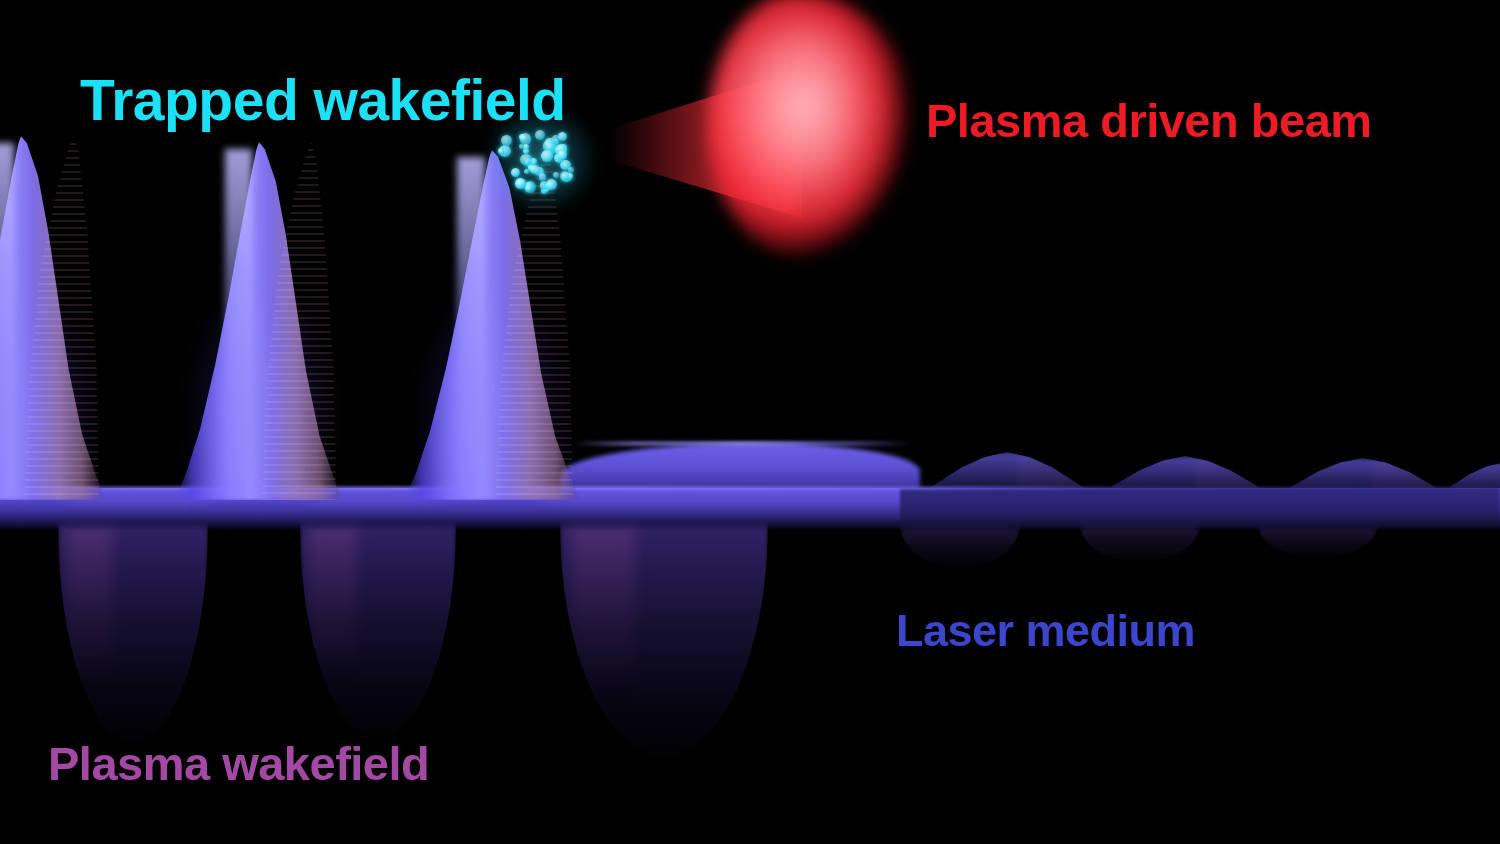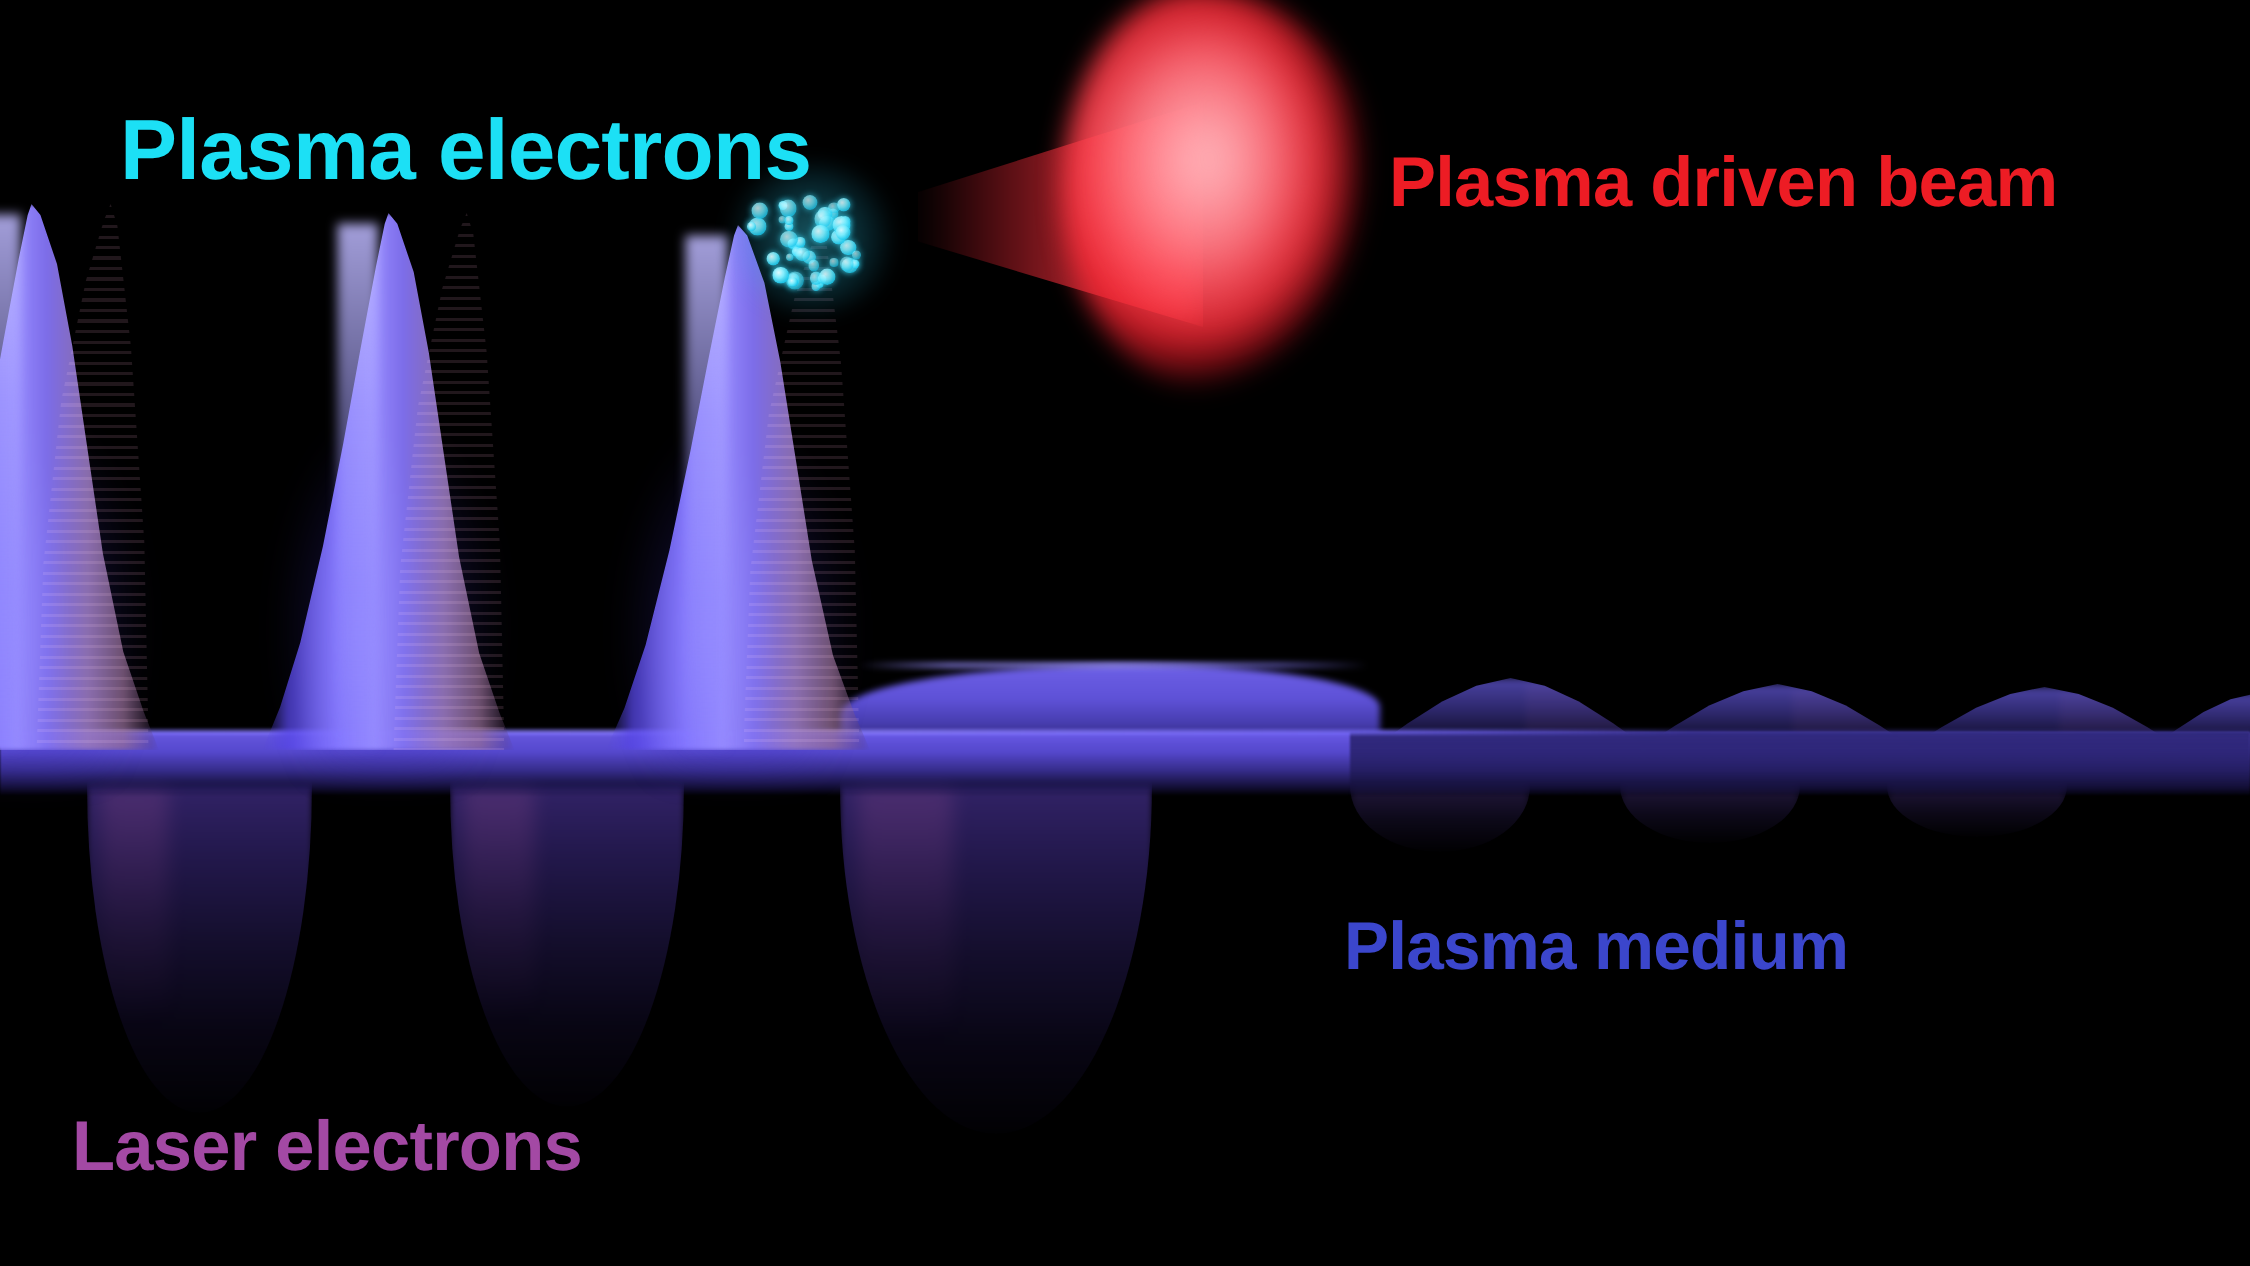--- a/index.html
+++ b/index.html
@@ -413,21 +413,21 @@
       <i style="left: 61.3338px; top: 54.1541px; width: 5.37137px; height: 5.37137px; opacity: 0.68;"></i>
       <i style="left: 49.2533px; top: 32.2906px; width: 11.3241px; height: 11.3241px; opacity: 0.91;"></i>
       <i style="left: 61.7458px; top: 35.196px; width: 10.0368px; height: 10.0368px; opacity: 0.91;"></i>
       <i style="left: 76.4675px; top: 49.3019px; width: 5.56594px; height: 5.56594px; opacity: 0.64;"></i>
       <i style="left: 62.7807px; top: 25.7493px; width: 11.9155px; height: 11.9155px; opacity: 0.93;"></i>
       <i style="left: 65.0396px; top: 32.073px; width: 10.363px; height: 10.363px; opacity: 0.9;"></i>
       <i style="left: 54.0372px; top: 60.557px; width: 11.2172px; height: 11.2172px; opacity: 0.88;"></i>
       <i style="left: 22.9929px; top: 60.165px; width: 10.5555px; height: 10.5555px; opacity: 0.94;"></i>
     </div>
 
-  <div class="label" id="label-trapped-electrons">Plasma electrons</div>
+  <div class="label" id="label-trapped-electrons">Trapped wakefield</div>
 
   <div class="label" id="label-laser-driven-beam">Plasma driven beam</div>
 
-  <div class="label" id="label-plasma-medium">Plasma medium</div>
-
-  <div class="label" id="label-laser-wakefield">Laser electrons</div>
+  <div class="label" id="label-plasma-medium">Laser medium</div>
+
+  <div class="label" id="label-laser-wakefield">Plasma wakefield</div>
 
 </div>
 
 </body></html>

